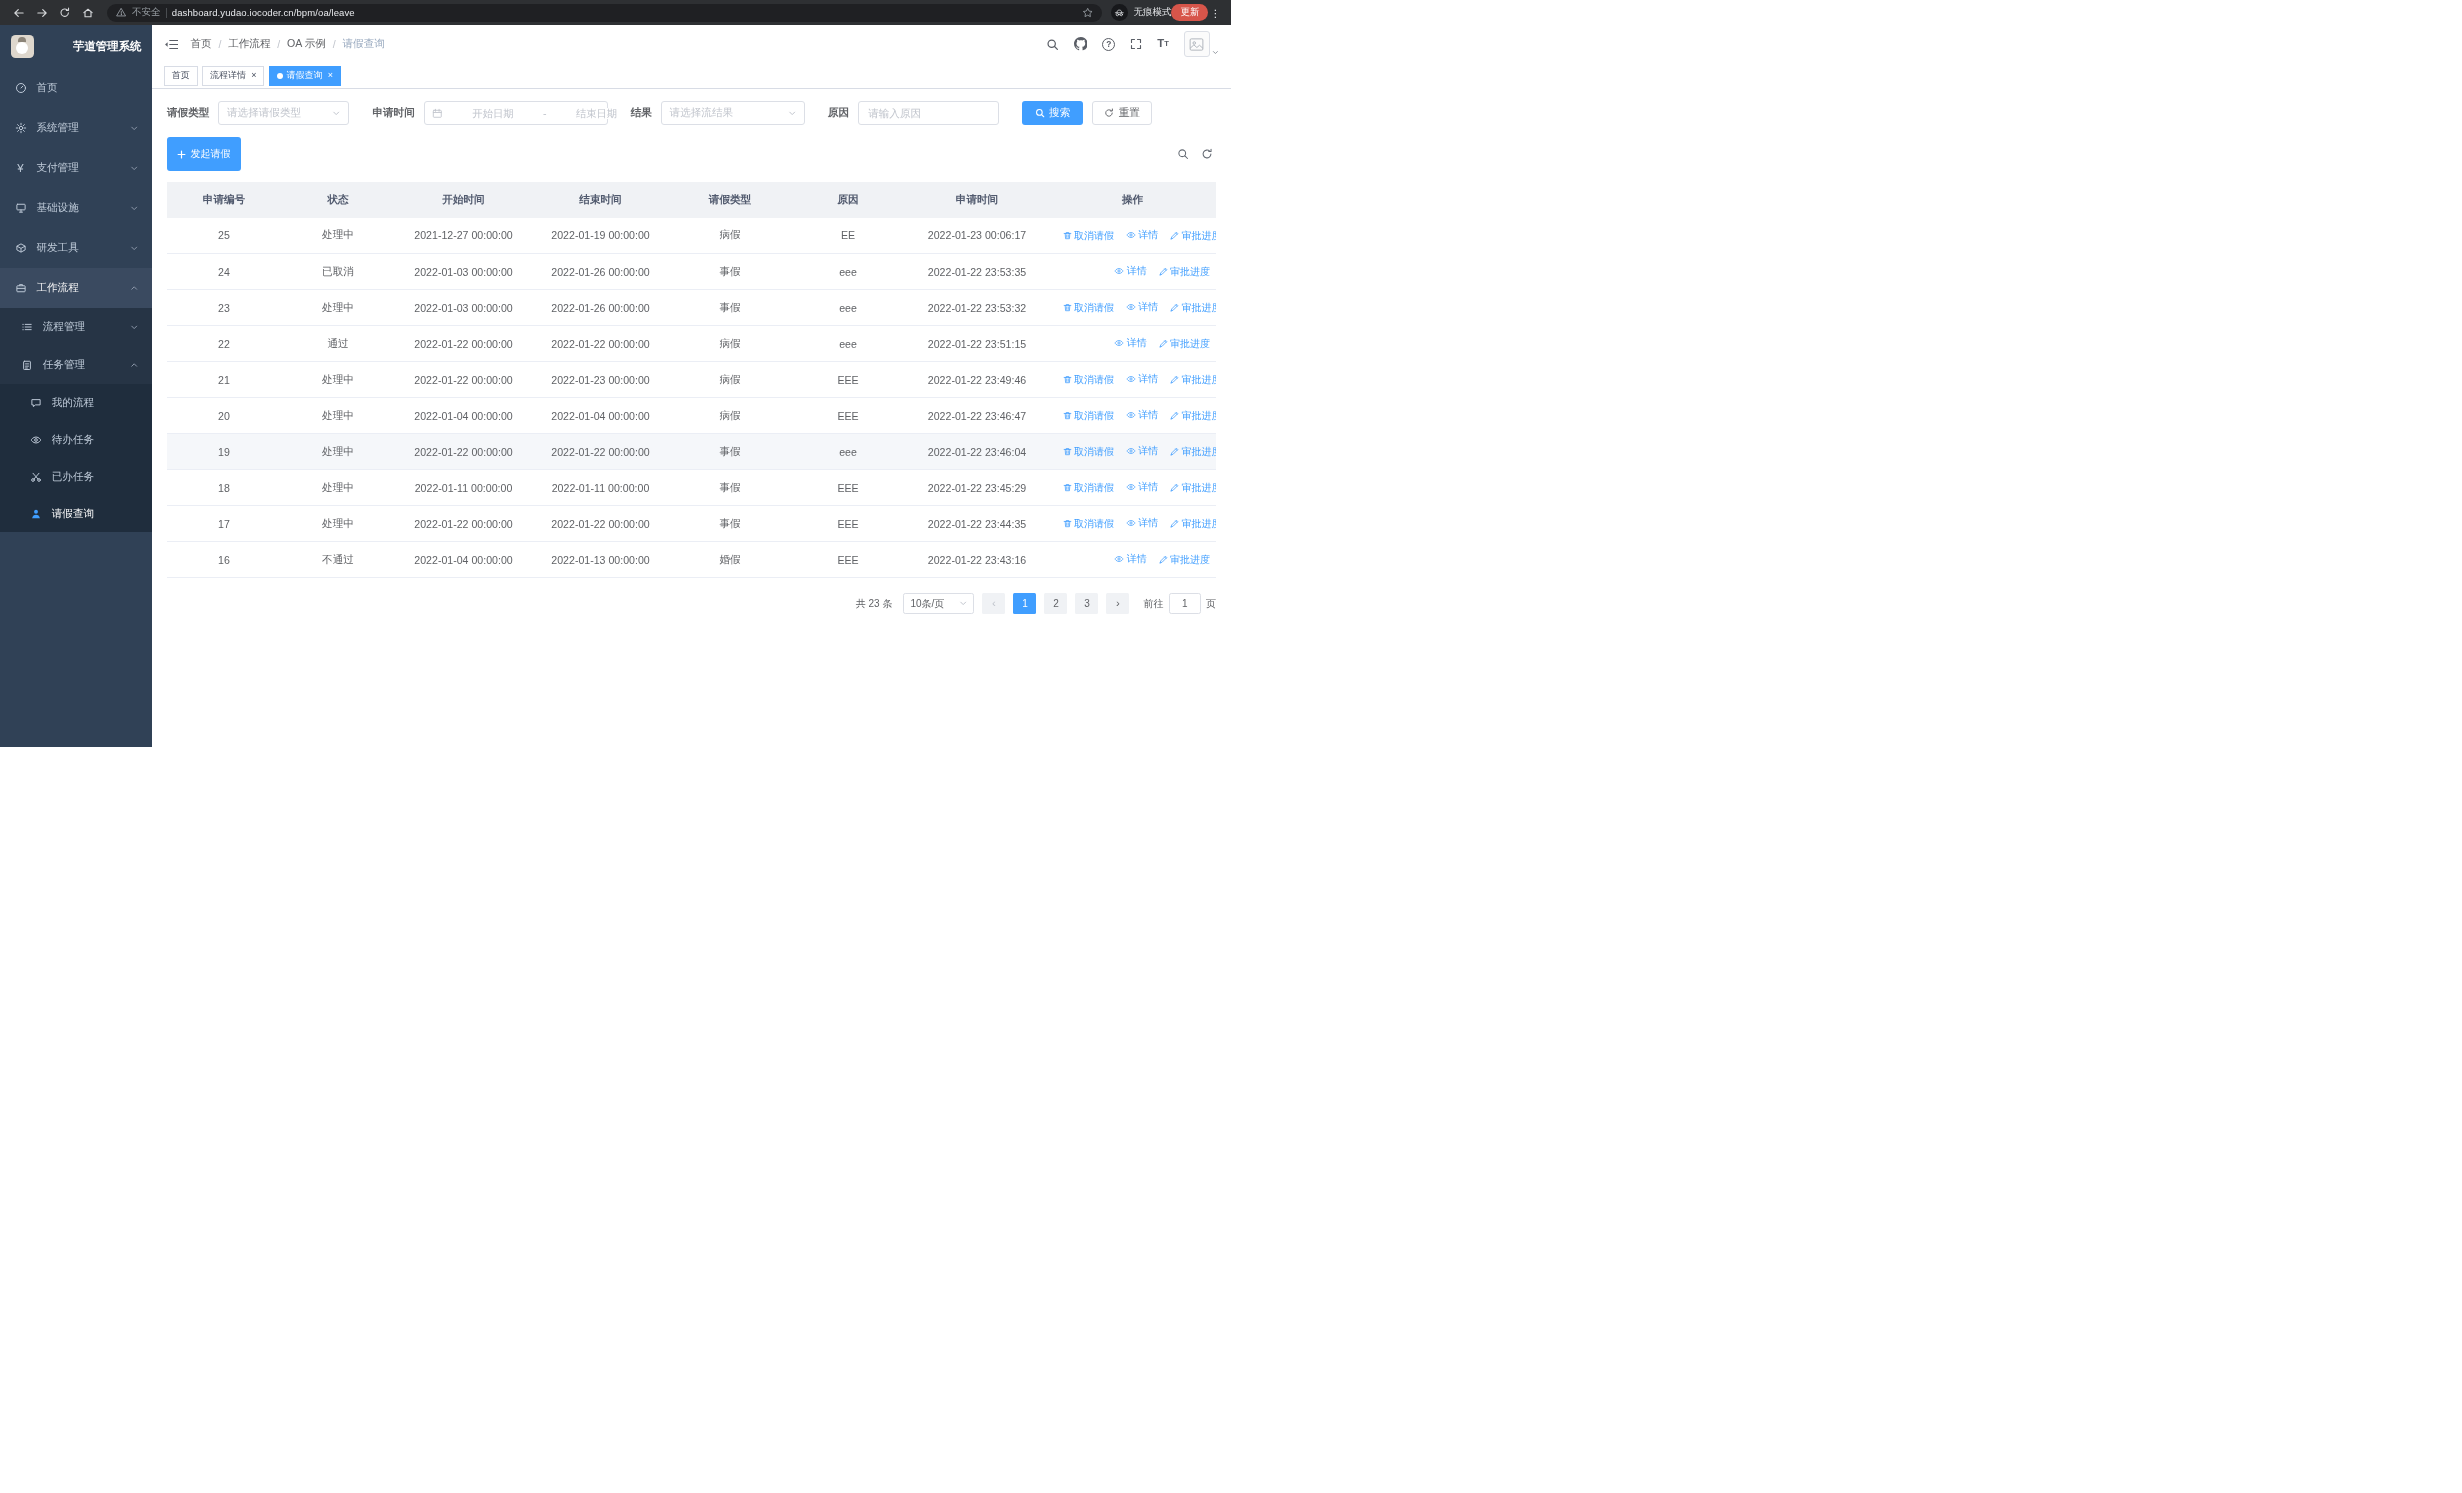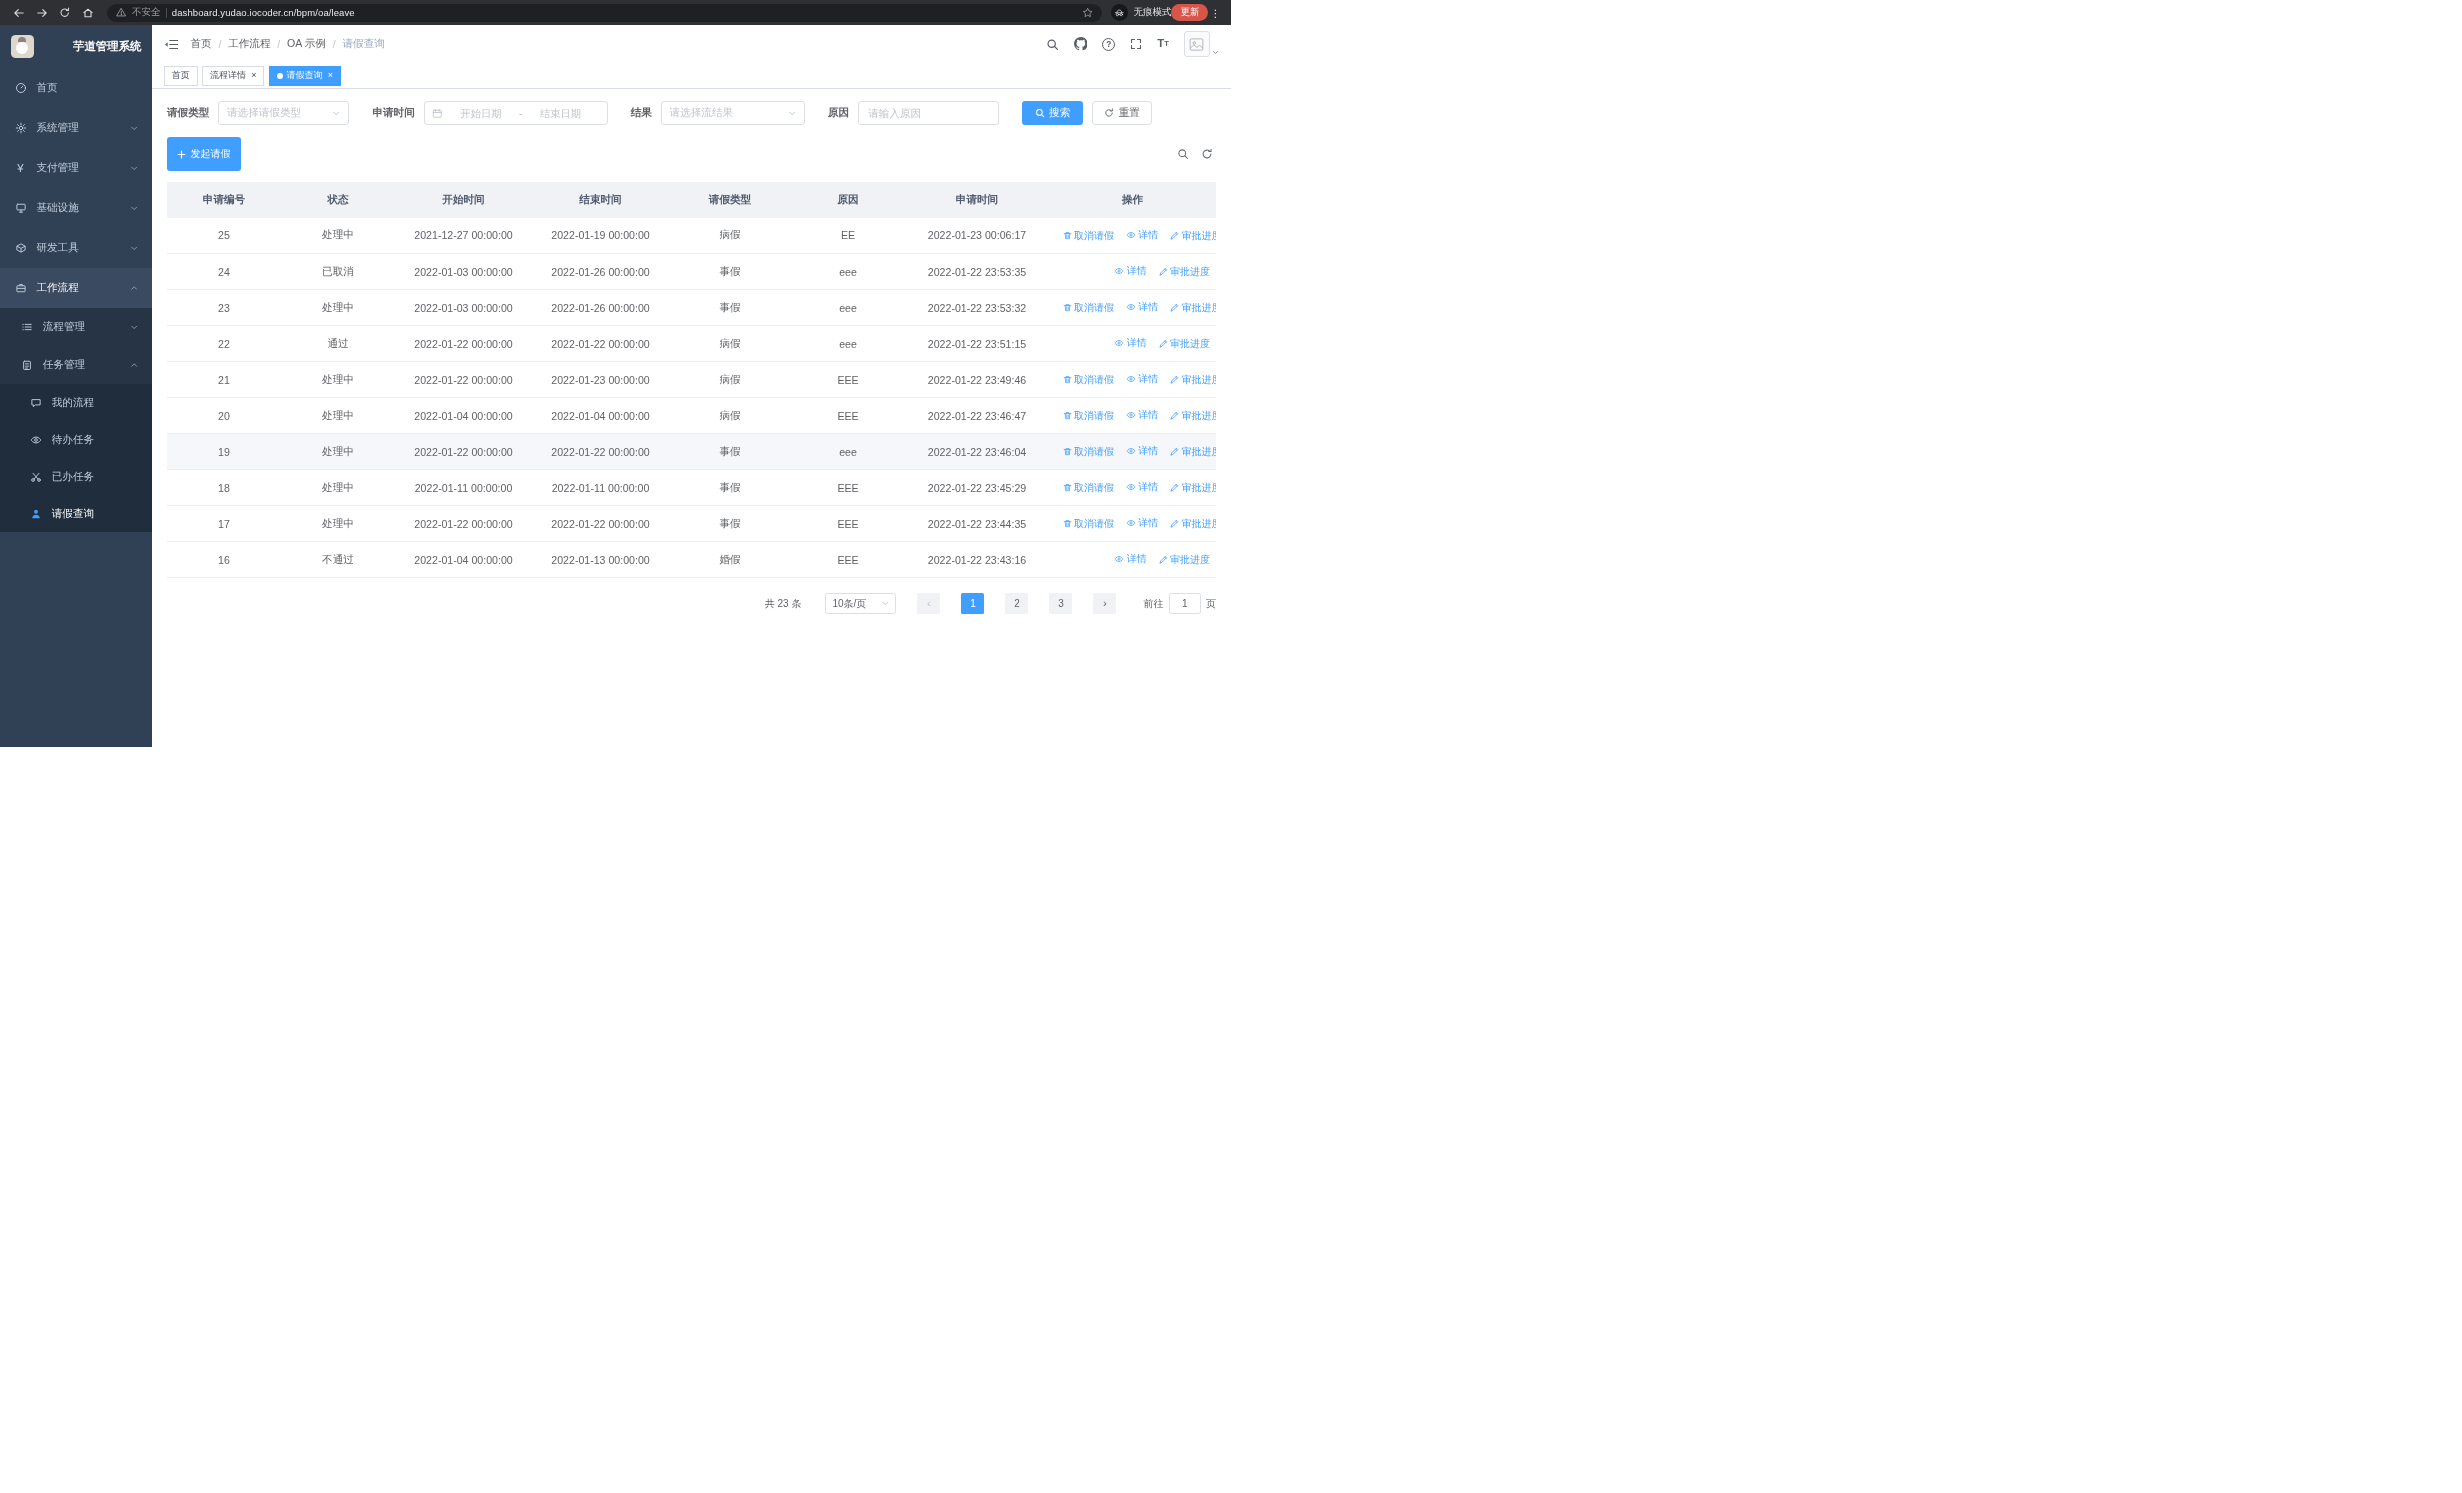--- a/index.html
+++ b/index.html
@@ -67,21 +67,21 @@
   
   .content { flex:1; padding:12px 15px; overflow:hidden; }
   .filter-row { display:flex; align-items:center; }
   .fgroup { display:flex; align-items:center; margin-right:23px; }
   .flabel { font-size:10.6px; font-weight:700; color:#606266; margin-right:9px; white-space:nowrap; }
   .control { height:24px; border:0.8px solid #dcdfe6; border-radius:3px; background:#fff; display:flex; align-items:center; padding:0 7.6px; font-size:10.6px; cursor:pointer; }
   .control .ph { color:#c0c4cc; flex:1; text-align:left; white-space:nowrap; }
   .control .caret { color:#c0c4cc; }
   .sel-leave { width:131px; }
   .sel-result { width:144px; }
-  .daterange { width:184px; gap:6px; cursor:text; }
+  .daterange { width:184px; gap:18px; cursor:text; }
   .daterange input { border:none; outline:none; width:64px; text-align:center; font-size:10.3px; color:#606266; font-family:inherit; }
   .daterange input::placeholder { color:#c0c4cc; }
   .daterange .dsep { color:#c0c4cc; }
   .text-input { height:24px; width:141px; border:0.8px solid #dcdfe6; border-radius:3px; padding:0 9px; font-size:10.6px; color:#606266; outline:none; font-family:inherit; }
   .text-input::placeholder { color:#c0c4cc; }
   .btn { height:24px; border:0.8px solid transparent; border-radius:3px; display:inline-flex; align-items:center; gap:4.6px; padding:0 11.4px; font-size:10.6px; cursor:pointer; font-family:inherit; }
   .btn-primary { background:#409eff; color:#fff; }
   .btn-plain { background:#fff; border-color:#dcdfe6; color:#606266; }
   .btn-reset { margin-left:9px; }
 
@@ -92,21 +92,21 @@
 
   
   table { width:100%; border-collapse:collapse; table-layout:fixed; margin-top:10.6px; font-size:10.6px; color:#606266; }
   thead th { background:#f0f2f5; color:#515a6e; font-weight:700; height:36px; text-align:center; padding:0 4.6px; white-space:nowrap; }
   tbody td { height:36px; text-align:center; border-bottom:0.8px solid #ebeef5; padding:0 4.6px; white-space:nowrap; overflow:hidden; background:#fff; }
   tr.row-hover td { background:#f5f7fa; }
   td.ops { text-align:right; padding-right:6px; }
   .op { color:#409eff; font-size:10px; display:inline-flex; align-items:center; gap:2.3px; margin-left:9px; cursor:pointer; text-decoration:none; white-space:nowrap; }
 
   
-  .pagination { display:flex; align-items:center; justify-content:flex-end; gap:21px; margin-top:15px; font-size:10px; color:#606266; }
+  .pagination { display:flex; align-items:center; justify-content:flex-end; gap:8px; margin-top:15px; font-size:10px; color:#606266; }
   .ptotal { margin-right:3px; }
   .psize { width:71px; height:21px; border:0.8px solid #dcdfe6; border-radius:2.3px; display:flex; align-items:center; justify-content:space-between; padding:0 6px; cursor:pointer; background:#fff; }
   .psize .caret { color:#c0c4cc; }
   .pbtn { min-width:23px; height:21px; background:#f0f2f5; border-radius:1.5px; border:none; display:flex; align-items:center; justify-content:center; font-size:10px; color:#606266; cursor:pointer; font-family:inherit; padding:0 3px; }
   .pbtn.active { background:#409eff; color:#fff; }
   .pbtn.prev { color:#c0c4cc; }
   .parrow { font-size:11.4px; line-height:1; }
   .goto { display:flex; align-items:center; gap:5.3px; margin-left:6px; }
   .goto input { width:32px; height:21px; border:0.8px solid #dcdfe6; border-radius:2.3px; text-align:center; font-size:10px; color:#606266; outline:none; font-family:inherit; }
 </style>

